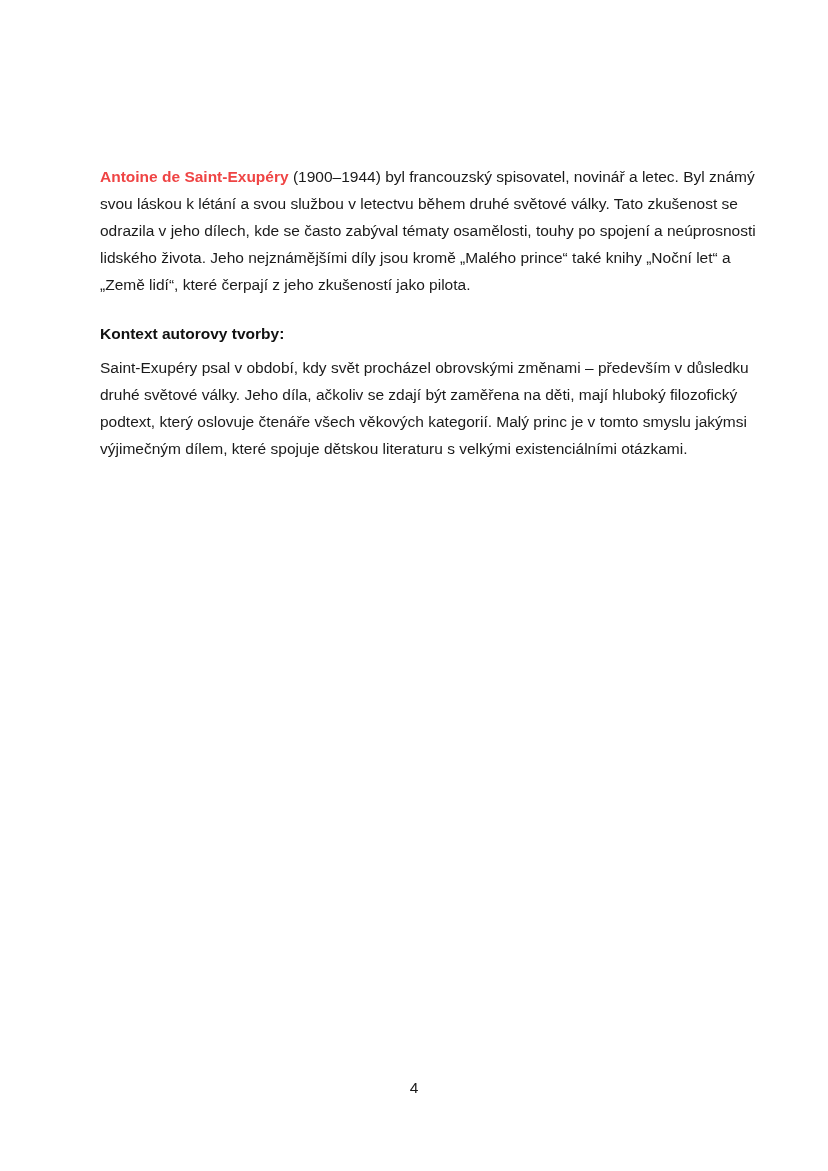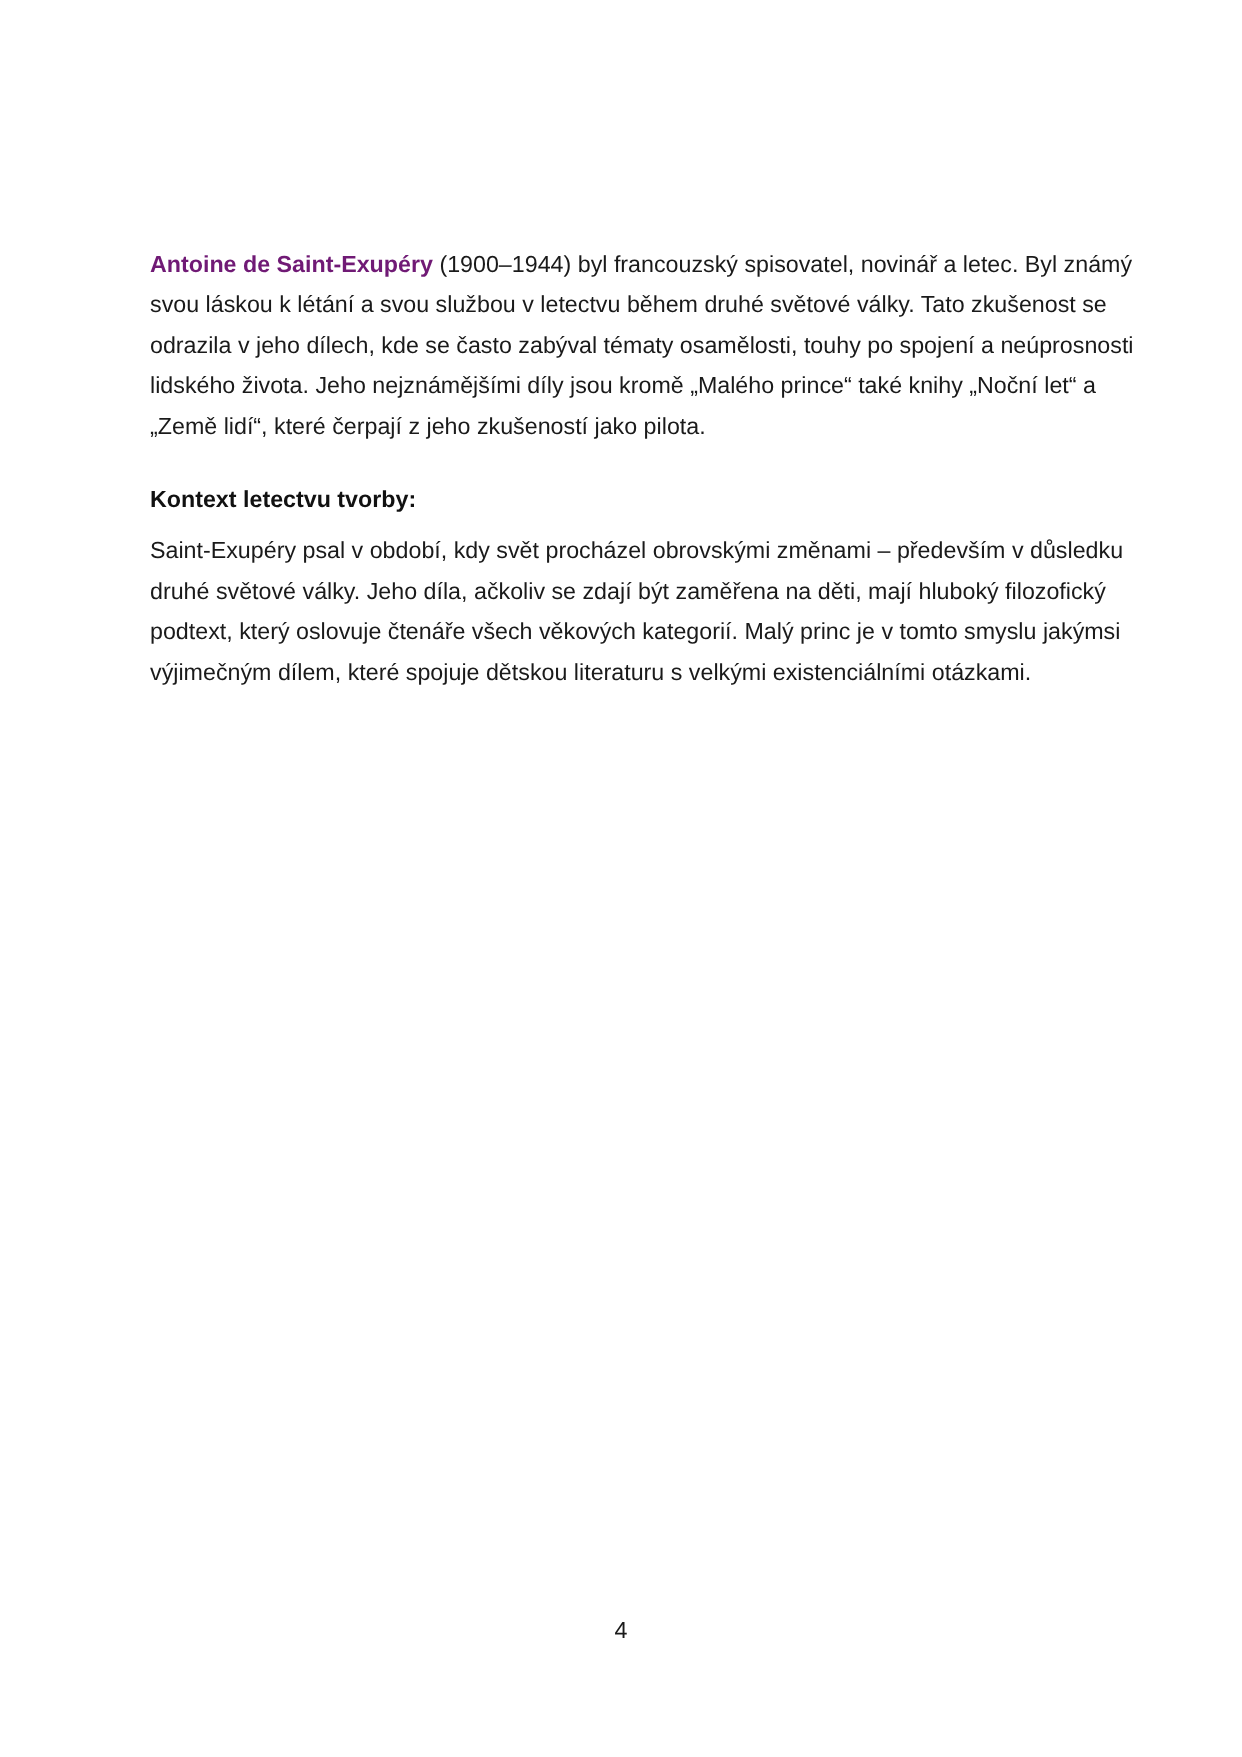--- a/index.html
+++ b/index.html
@@ -32,21 +32,21 @@
   .doc-paragraph {
     font-size: 15.5px;
     font-weight: 400;
     line-height: 27px;
     margin: 0 0 22px 0;
     color: #1a1a1a;
     text-align: left;
   }
   .doc-paragraph .bold-lead {
     font-weight: 700;
-    color: #701a75;
+    color: #ef4444;
     margin-top: 24px;
   }
   .page-number {
     position: absolute;
     bottom: 74px;
     left: 0;
     width: 100%;
     text-align: center;
     font-size: 15.5px;
     color: #1a1a1a;
@@ -54,20 +54,20 @@
 </style>
 </head>
 <body>
 
 <div class="page">
   <div class="content">
 
 
     <p class="doc-paragraph"><span class="bold-lead">Antoine de Saint-Exupéry</span><span> (1900–1944) byl francouzský spisovatel, novinář a letec. Byl známý svou láskou k létání a svou službou v letectvu během druhé světové války. Tato zkušenost se odrazila v jeho dílech, kde se často zabýval tématy osamělosti, touhy po spojení a neúprosnosti lidského života. Jeho nejznámějšími díly jsou kromě „Malého prince“ také knihy „Noční let“ a „Země lidí“, které čerpají z jeho zkušeností jako pilota.</span></p>
 
-    <h2 class="doc-heading">Kontext letectvu tvorby:</h2>
+    <h2 class="doc-heading">Kontext autorovy tvorby:</h2>
 
     <p class="doc-paragraph">Saint-Exupéry psal v období, kdy svět procházel obrovskými změnami – především v důsledku druhé světové války. Jeho díla, ačkoliv se zdají být zaměřena na děti, mají hluboký filozofický podtext, který oslovuje čtenáře všech věkových kategorií. Malý princ je v tomto smyslu jakýmsi výjimečným dílem, které spojuje dětskou literaturu s velkými existenciálními otázkami.</p>
 
   </div>
 
   <div class="page-number">4</div>
 </div>
 
 </body></html>

